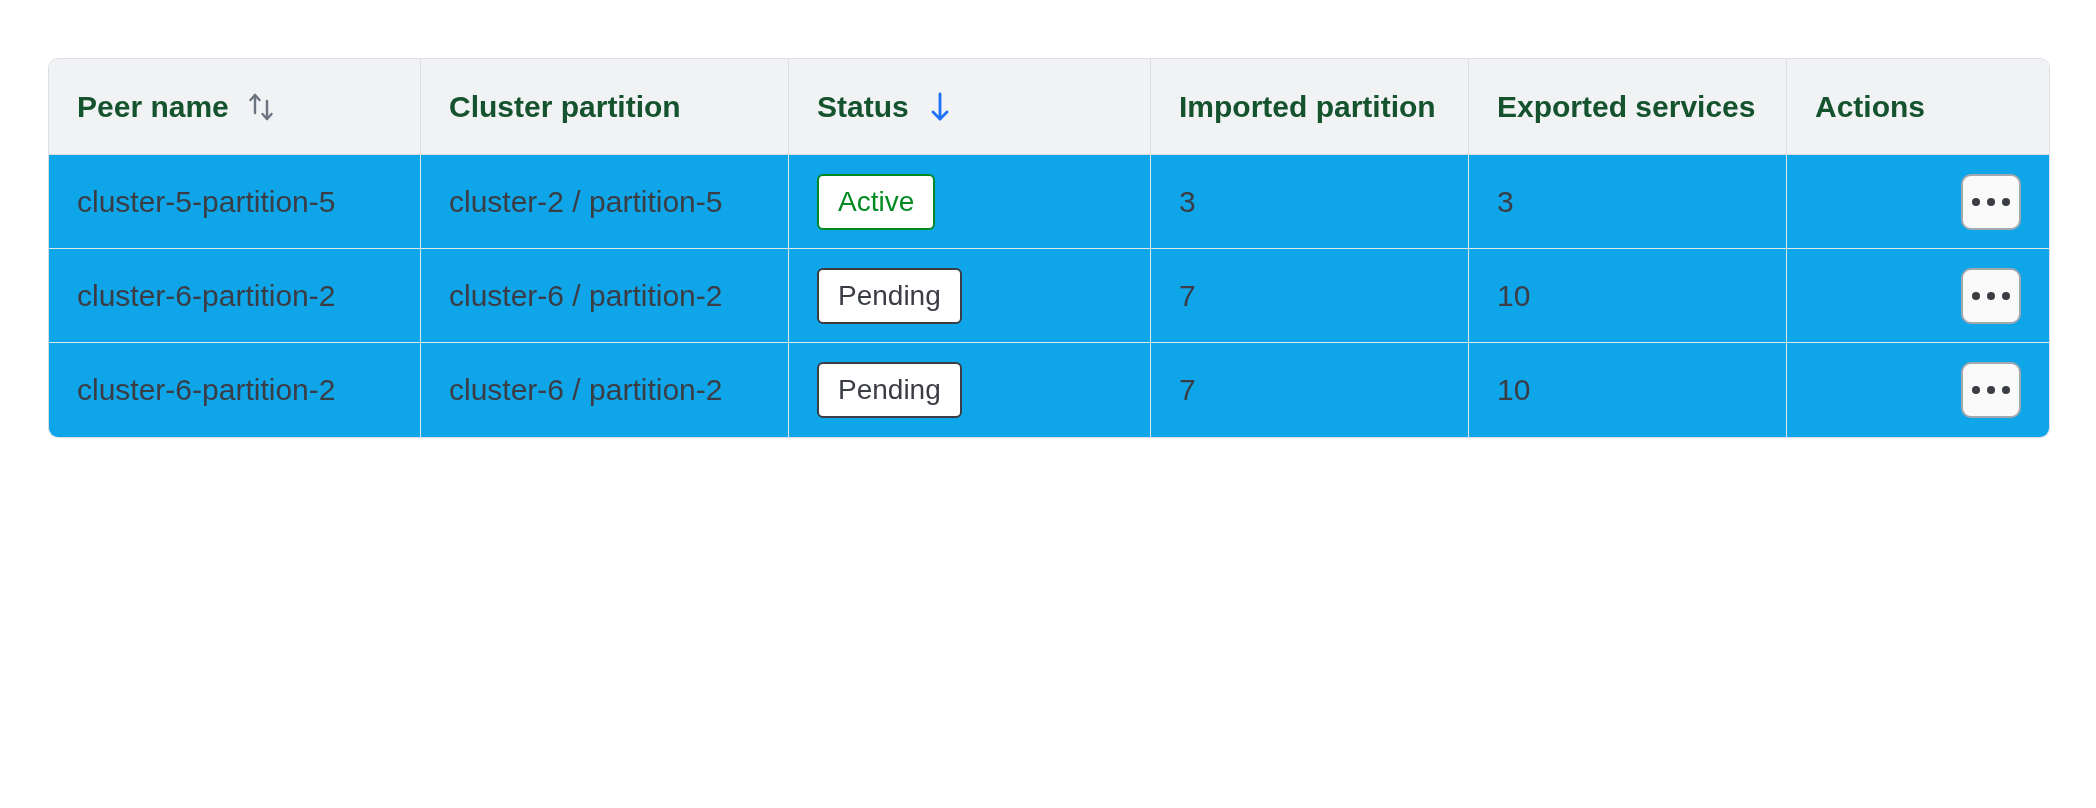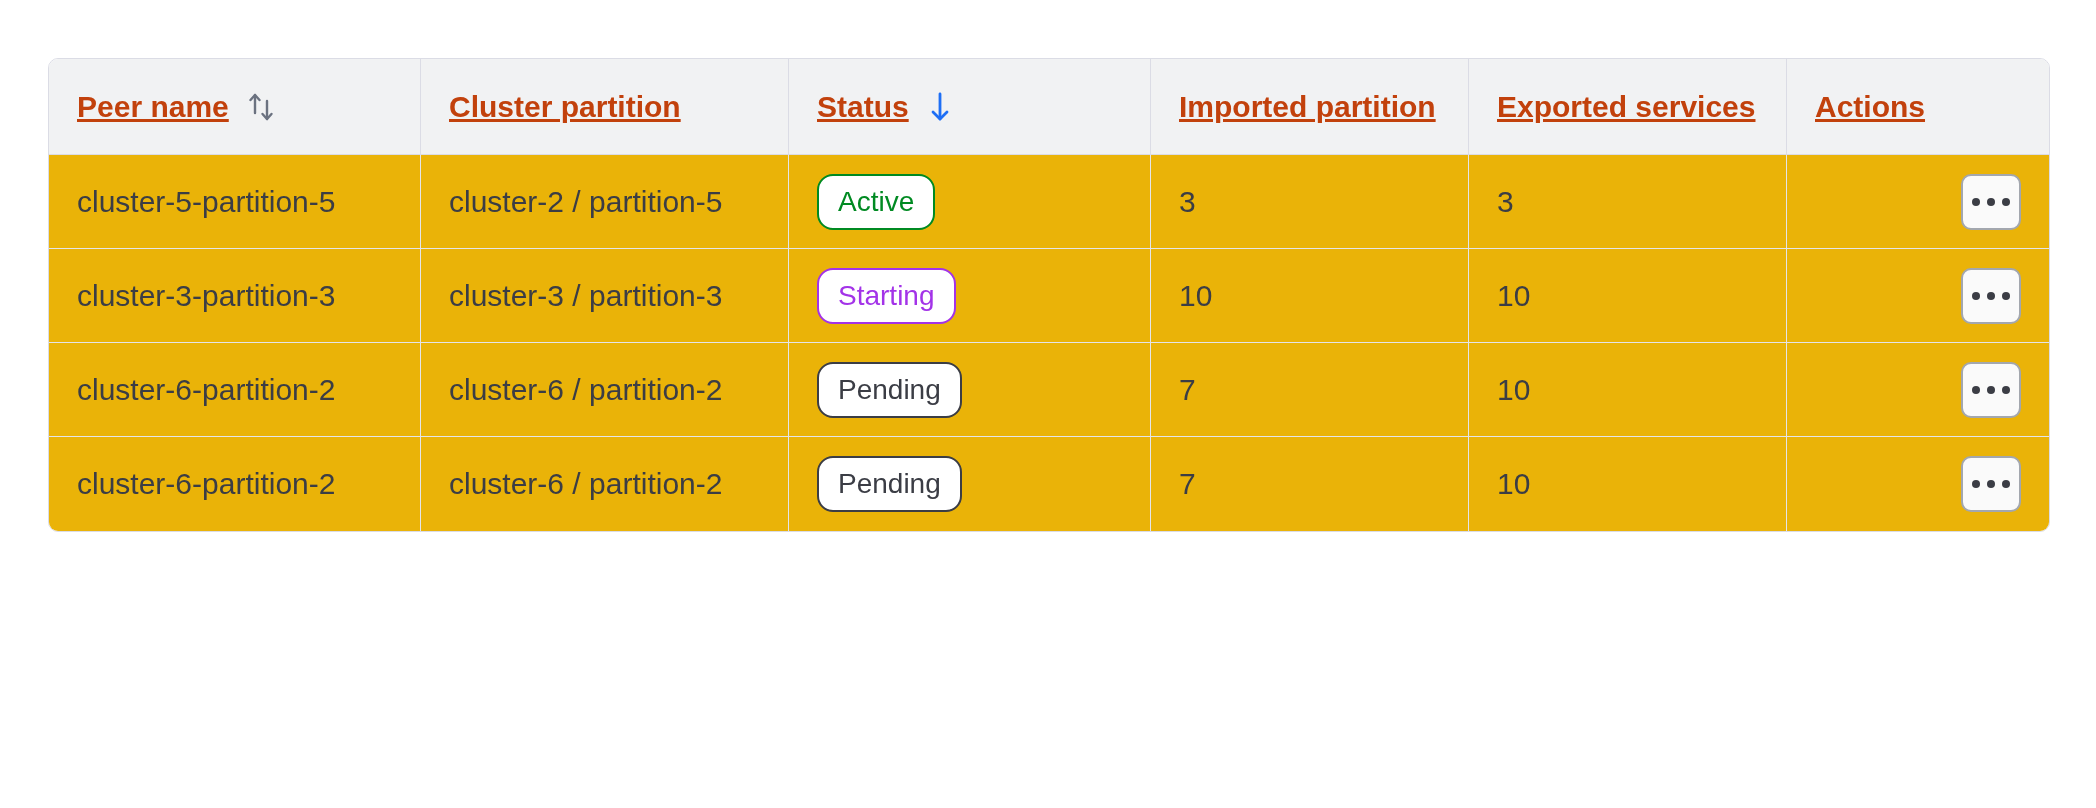--- a/index.html
+++ b/index.html
@@ -27,30 +27,29 @@
     border-radius: 10px;
     overflow: hidden;
     background: #ffffff;
     table-layout: fixed;
   }
 
   .peers-table thead th {
     background: #f1f2f3;
     border-bottom: 1px solid #dbdce5;
     border-right: 1px solid #dbdce5;
-    color: #c2410c;
+    color: #14532d;
     font-size: 30px;
     font-weight: bold;
     text-align: left;
     padding: 0 28px;
     height: 96px;
     box-sizing: border-box;
     vertical-align: middle;
     white-space: nowrap;
-    text-decoration: underline;
   }
   .peers-table thead th:last-child {
     border-right: none;
     text-align: right;
   }
 
   .th-inner {
     display: flex;
     align-items: center;
     gap: 18px;
@@ -69,21 +68,21 @@
     border-right: 1px solid #e4e5ea;
     color: #3b3d45;
     font-size: 30px;
     font-weight: normal;
     text-align: left;
     padding: 0 28px;
     height: 94px;
     box-sizing: border-box;
     vertical-align: middle;
     white-space: nowrap;
-    background: #eab308;
+    background: #0ea5e9;
   }
   .peers-table tbody td:last-child {
     border-right: none;
     text-align: right;
   }
   .peers-table tbody tr:last-child td {
     border-bottom: none;
   }
 
   .col-peer      { width: 372px; }
@@ -92,21 +91,21 @@
   .col-imported  { width: 318px; }
   .col-exported  { width: 318px; }
   .col-actions   { width: 262px; }
 
   .badge {
     display: inline-flex;
     align-items: center;
     justify-content: center;
     height: 52px;
     padding: 0 19px;
-    border-radius: 16px;
+    border-radius: 6px;
     border: 2px solid currentColor;
     background: #ffffff;
     font-size: 28px;
     line-height: 1;
     font-weight: normal;
     white-space: nowrap;
   }
   .badge.status-active   { color: #008a22; }
   .badge.status-starting { color: #a333e8; }
   .badge.status-pending  { color: #3b3d45; }
@@ -217,34 +216,20 @@
         <td><span>3</span></td>
         <td class="actions-cell">
           <button class="kebab-button">
             <span class="dot"></span>
             <span class="dot"></span>
             <span class="dot"></span>
           </button>
         </td>
       </tr>
 
-      <tr>
-        <td><span>cluster-3-partition-3</span></td>
-        <td><span>cluster-3 / partition-3</span></td>
-        <td><span class="badge status-starting">Starting</span></td>
-        <td><span>10</span></td>
-        <td><span>10</span></td>
-        <td class="actions-cell">
-          <button class="kebab-button">
-            <span class="dot"></span>
-            <span class="dot"></span>
-            <span class="dot"></span>
-          </button>
-        </td>
-      </tr>
 
       <tr>
         <td><span>cluster-6-partition-2</span></td>
         <td><span>cluster-6 / partition-2</span></td>
         <td><span class="badge status-pending">Pending</span></td>
         <td><span>7</span></td>
         <td><span>10</span></td>
         <td class="actions-cell">
           <button class="kebab-button">
             <span class="dot"></span>

